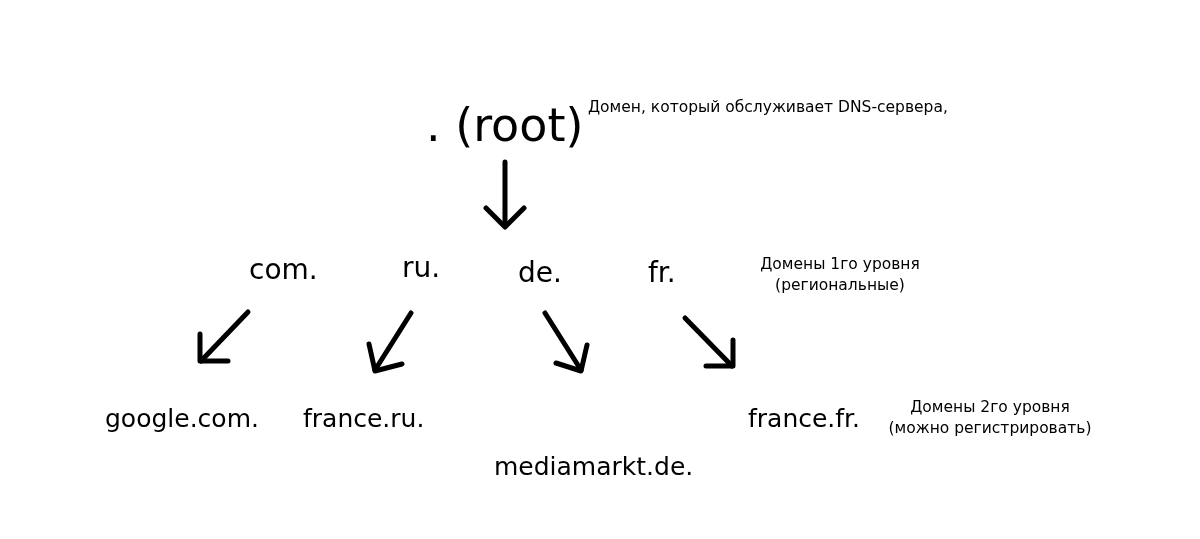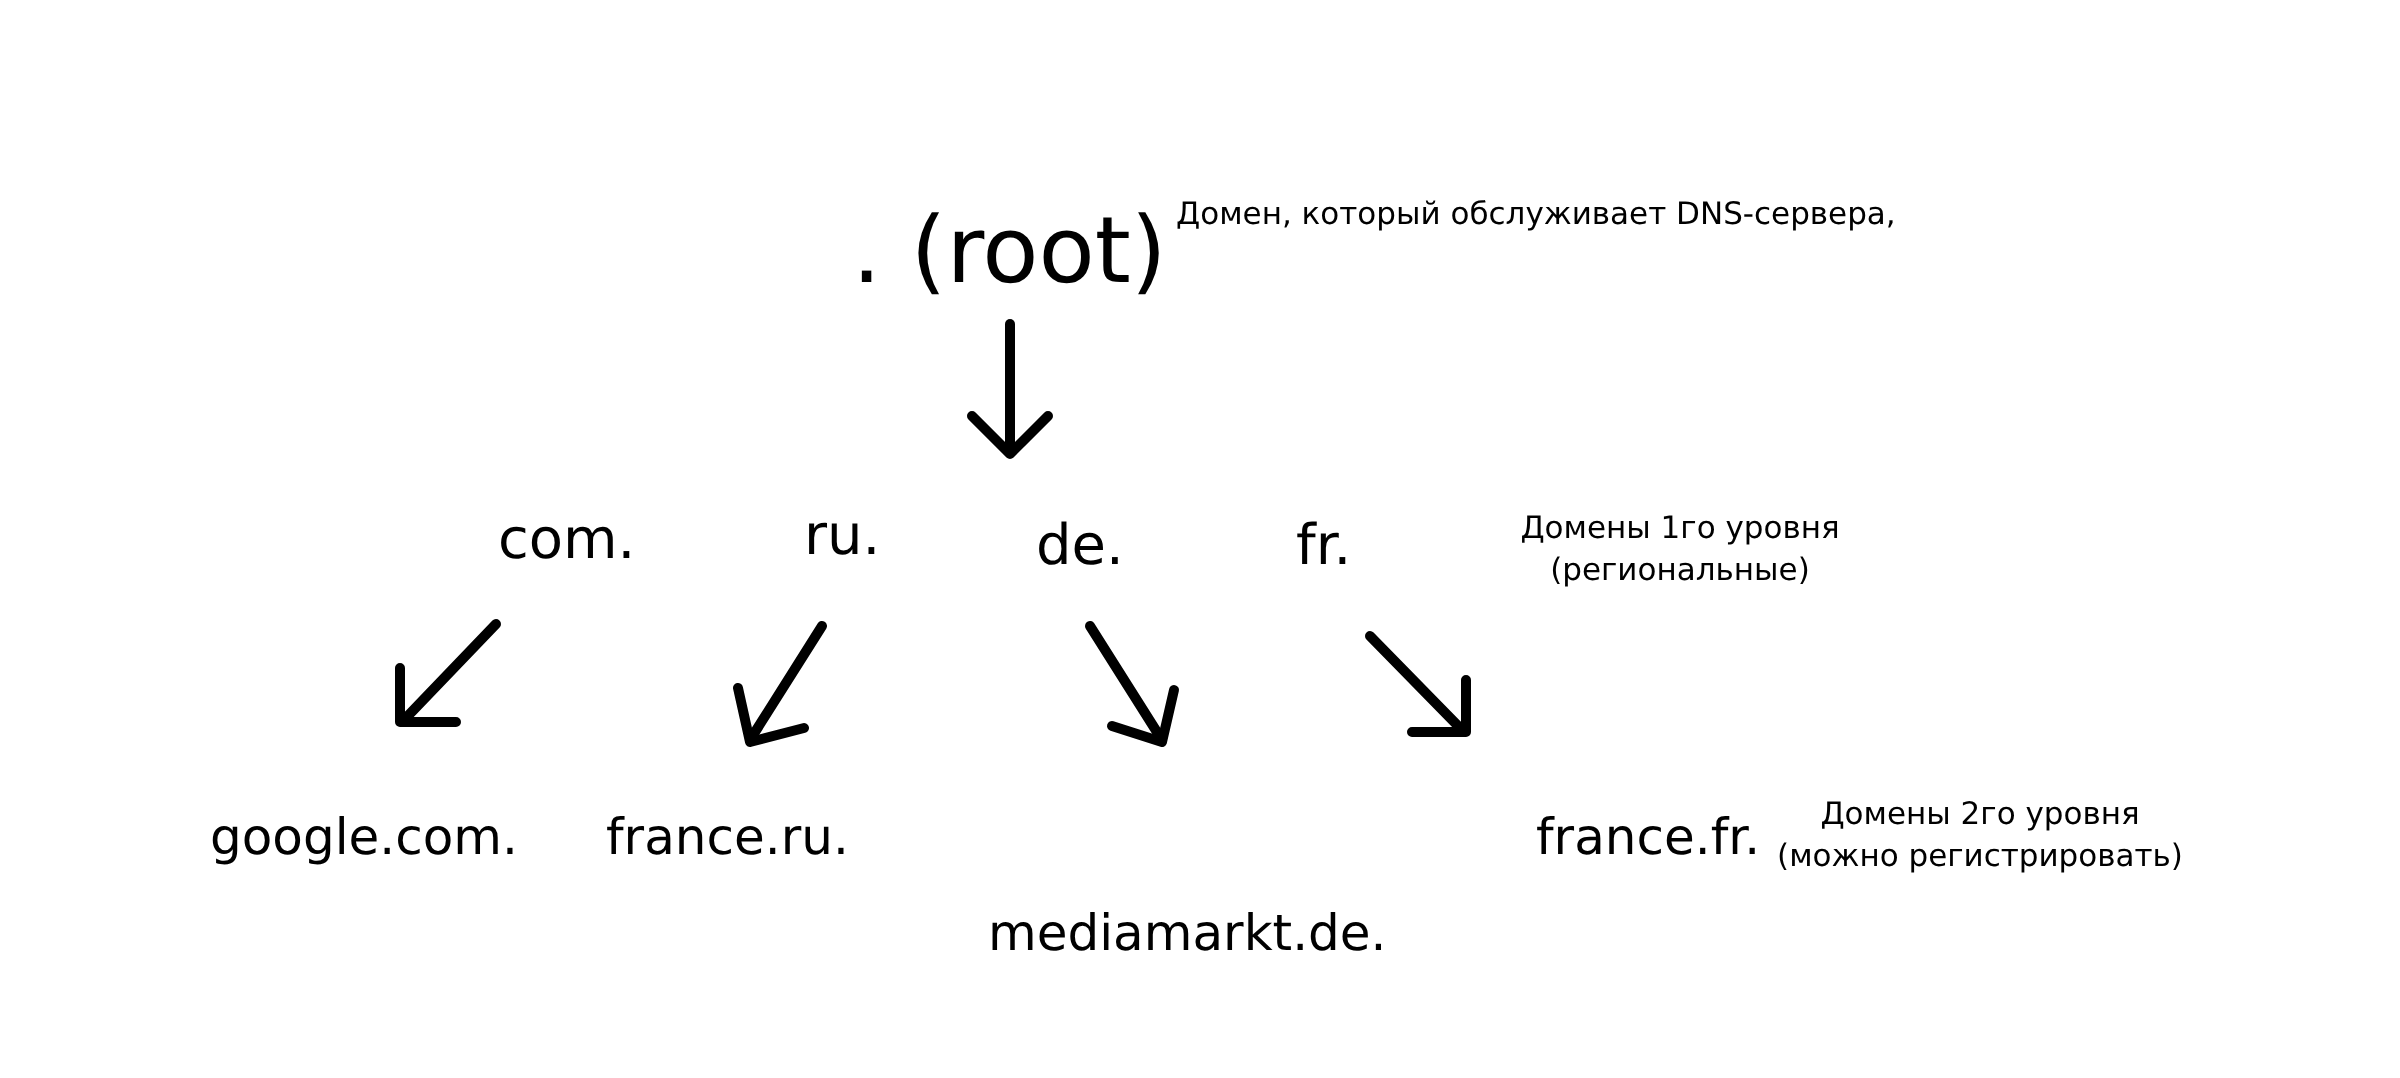--- a/index.html
+++ b/index.html
@@ -29,21 +29,21 @@
   <div class="node tld" style="left:648px; top:259px;">fr.</div>
 
   <div class="note" style="left:735px; top:254px; width:210px;">
     <div>Домены 1го уровня</div>
     <div>(региональные)</div>
   </div>
 
   <div class="node sld" style="left:85px;margin-left:20px;">google.com.</div>
   <div class="node sld" style="left:303px;">france.ru.</div>
   <div class="node sld" style="left:494px;margin-top:48px;">mediamarkt.de.</div>
-  <div class="node sld" style="left:768px;">france.fr.</div>
+  <div class="node sld" style="left:748px;">france.fr.</div>
 
   <div class="note" style="left:880px; top:397px; width:220px;">
     <div>Домены 2го уровня</div>
     <div>(можно регистрировать)</div>
   </div>
 
   <svg class="arrows" width="1200" height="539" viewBox="0 0 1200 539">
     <g stroke="#000" stroke-width="5" stroke-linecap="round" stroke-linejoin="round" fill="none">
       <g>
         <line x1="505" y1="162" x2="505" y2="226"></line>

